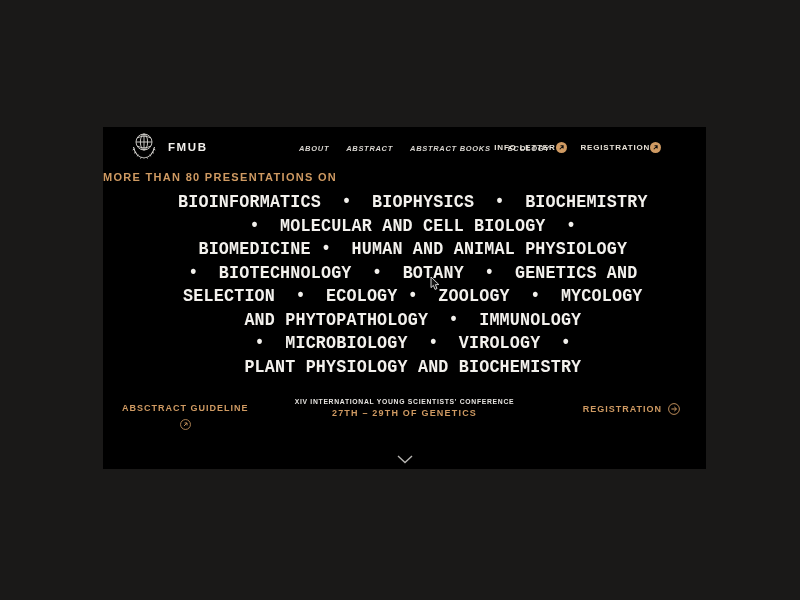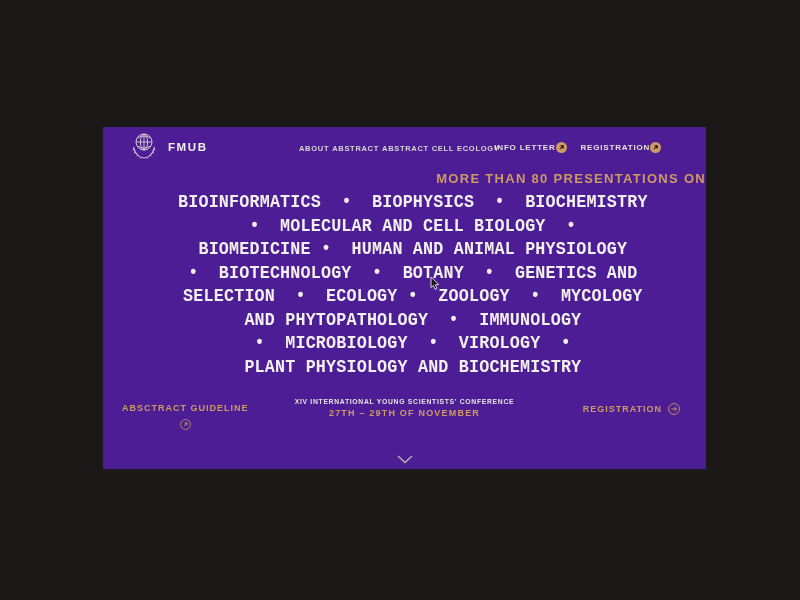--- a/index.html
+++ b/index.html
@@ -8,55 +8,55 @@
     width: 800px; height: 600px;
     background: #1a1918;
     font-family: "Liberation Sans", sans-serif;
     position: relative;
     overflow: hidden;
   }
   .panel {
     position: absolute;
     left: 103px; top: 127px;
     width: 603px; height: 342px;
-    background: #4c1d95;
+    background: #000000;
   }
   
   .logo {
     position: absolute; left: 26px; top: 4px;
     display: flex; align-items: center; gap: 9px;
   }
   .brand {
     color: #f3f1ed; font-weight: bold; font-size: 11.5px;
     letter-spacing: 1.6px;
   }
   .nav {
     position: absolute; left: 196px; top: 17px;
-    display: flex; gap: 3px; align-items: center;
+    display: flex; gap: 17px; align-items: center; font-style: italic;
   }
   .nav-link {
     color: #d8d5d0; font-size: 7.5px; font-weight: bold;
     letter-spacing: 0.7px; cursor: pointer; white-space: nowrap;
   }
   .actions {
     position: absolute; right: 45px; top: 15px;
     display: flex; gap: 14px; align-items: center;
   }
   .action {
     display: flex; align-items: center; cursor: pointer;
   }
   .action-label {
     color: #e7e1d7; font-size: 8px; font-weight: bold;
     letter-spacing: 0.8px; white-space: nowrap;
   }
   
   .eyebrow {
     position: absolute; left: 0; right: 0; top: 44px;
-    text-align: right;
-    color: #cf9a62; font-size: 13px; font-weight: bold;
+    text-align: left;
+    color: #cf9a62; font-size: 11px; font-weight: bold;
     letter-spacing: 1.3px;
   }
   .topics-wrap {
     position: absolute; left: 16px; right: 0; top: 64px;
     text-align: center;
     font-family: Liberation Mono, monospace;
   }
   .topics {
     display: inline-block;
     transform: scaleX(0.88);
@@ -122,21 +122,21 @@
         <path d="M5.5 18 l-1.8 1 M7 21 l-1.9 1.2 M9.5 23.8 l-1.6 1.5 M12.5 25.8 l-1 1.8"></path>
         <path d="M24.5 18 l1.8 1 M23 21 l1.9 1.2 M20.5 23.8 l1.6 1.5 M17.5 25.8 l1 1.8"></path>
       </g>
     </svg>
     <span class="brand">FMUB</span>
   </div>
 
   <div class="nav">
     <span class="nav-link">ABOUT</span>
     <span class="nav-link">ABSTRACT</span>
-    <span class="nav-link">ABSTRACT CELL</span>
+    <span class="nav-link">ABSTRACT BOOKS</span>
     <span class="nav-link">ECOLOGY</span>
   </div>
 
   <div class="actions">
     <div class="action">
       <span class="action-label">INFO LETTER</span>
       <svg width="11" height="11" viewBox="0 0 12 12">
         <circle cx="6" cy="6" r="6" fill="#cf9a62"></circle>
         <path d="M4.1 7.9 L7.6 4.4 M4.9 4.2 L7.8 4.2 L7.8 7.1" stroke="#0d0c0b" stroke-width="1.1" fill="none"></path>
       </svg>
@@ -168,21 +168,21 @@
   <div class="footer-left">
     <span class="footer-gold-label">ABSCTRACT GUIDELINE</span>
     <svg width="11" height="11" viewBox="0 0 12 12">
       <circle cx="6" cy="6" r="5.4" fill="none" stroke="#cf9a62" stroke-width="0.9"></circle>
       <path d="M4.3 7.7 L7.5 4.5 M5 4.3 L7.7 4.3 L7.7 7" stroke="#cf9a62" stroke-width="1" fill="none"></path>
     </svg>
   </div>
 
   <div class="footer-center">
     <div class="conf-line">XIV INTERNATIONAL YOUNG SCIENTISTS' CONFERENCE</div>
-    <div class="dates-line">27TH – 29TH OF NOVEMBER</div>
+    <div class="dates-line">27TH – 29TH OF GENETICS</div>
   </div>
 
   <div class="footer-right">
     <span class="footer-gold-label">REGISTRATION</span>
     <svg width="12" height="12" viewBox="0 0 12 12">
       <circle cx="6" cy="6" r="5.4" fill="none" stroke="#cf9a62" stroke-width="0.9"></circle>
       <path d="M3.4 6 L8.4 6 M6.3 3.9 L8.5 6 L6.3 8.1" stroke="#cf9a62" stroke-width="1" fill="none"></path>
     </svg>
   </div>
 

